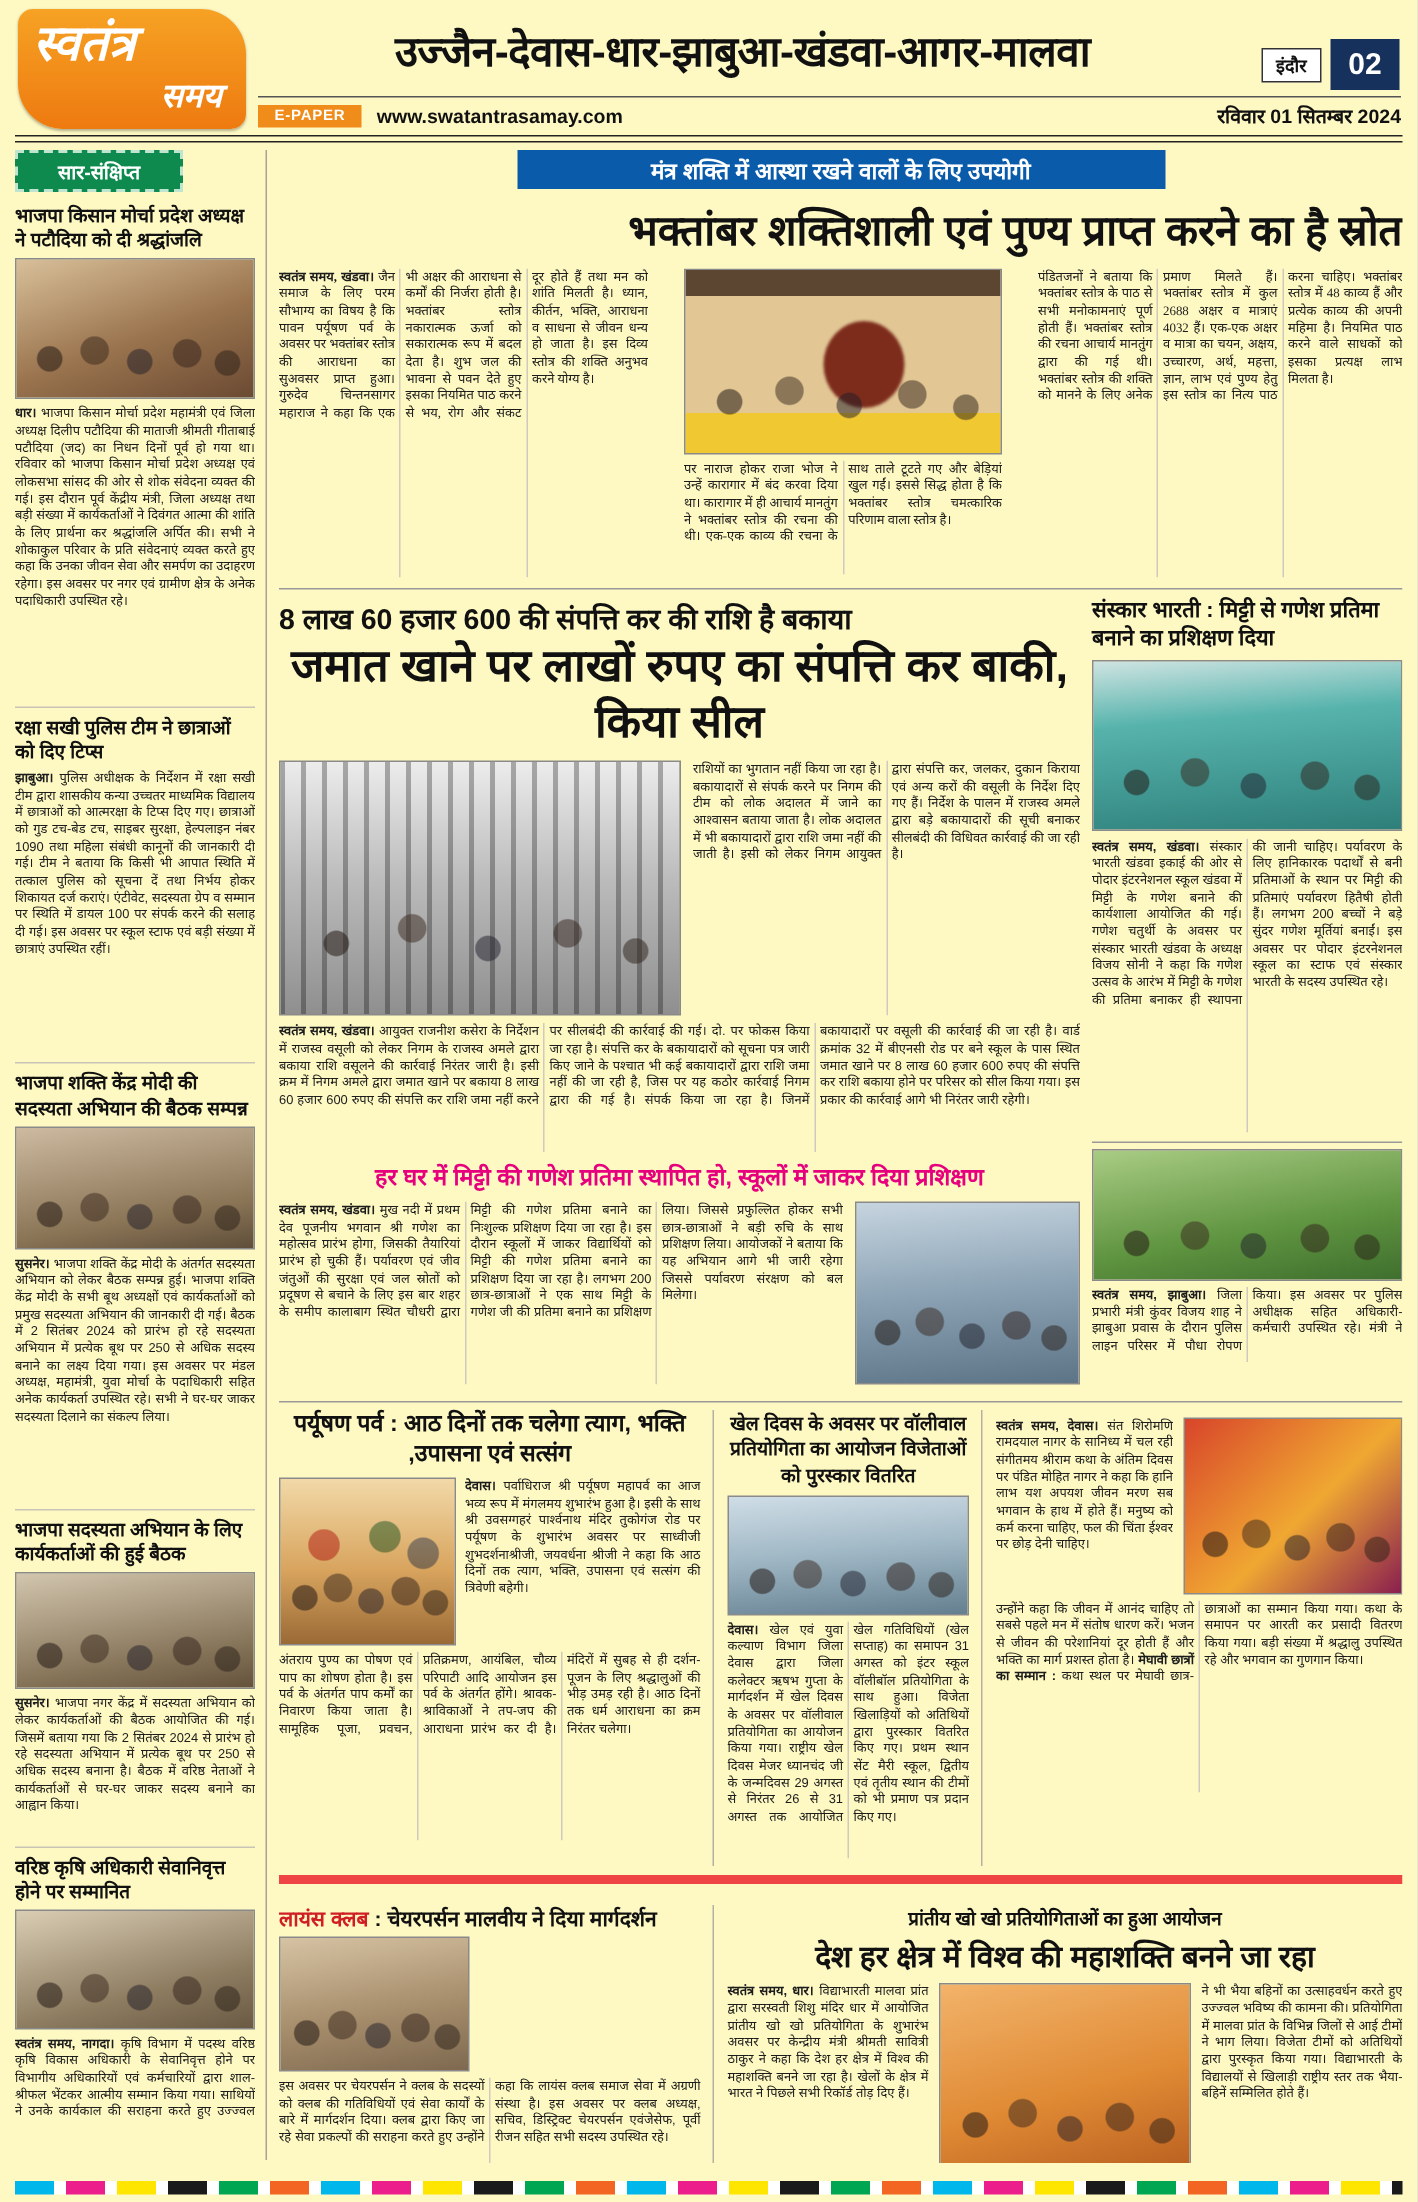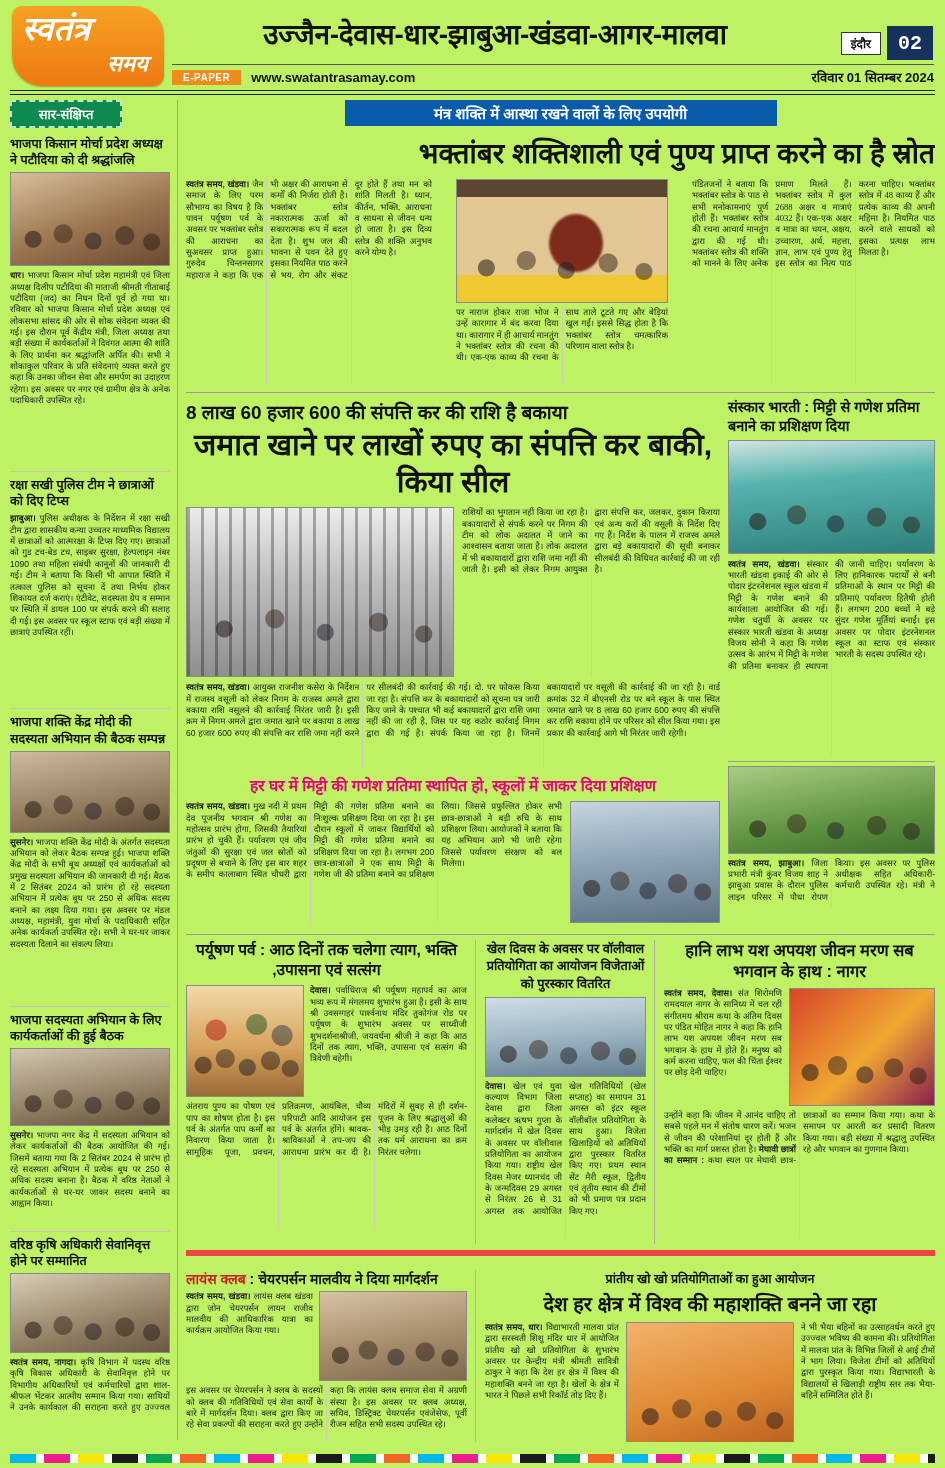--- a/index.html
+++ b/index.html
@@ -1,30 +1,30 @@
 <!DOCTYPE html>
 <html><head>
 <meta charset="utf-8">
 <style>
   * { margin:0; padding:0; box-sizing:border-box; }
   html,body { background:#d9d9d9; }
   body { font-family:"Liberation Sans","DejaVu Sans",sans-serif; }
-  .page { position:relative; width:945px; height:1468px; margin:0 auto; background:#bef264; color:#111; overflow:hidden; }
+  .page { position:relative; width:945px; height:1468px; margin:0 auto; background:#fef9c3; color:#111; overflow:hidden; }
 
   
   .logo { position:absolute; left:12px; top:6px; width:152px; height:80px;
           background:linear-gradient(180deg,#f6a224,#ee7a10); border-radius:10px 30px 10px 30px;
           color:#fff; box-shadow:0 1px 2px rgba(0,0,0,.3); }
   .logo-l1 { font-size:33px; font-weight:800; font-style:italic; padding:6px 0 0 10px; line-height:1.05; }
   .logo-l2 { font-size:22px; font-weight:800; font-style:italic; text-align:right; padding-right:16px; }
   .region { position:absolute; left:172px; top:14px; width:646px; text-align:center;
             font-size:28px; font-weight:800; letter-spacing:-.3px; white-space:nowrap; }
   .edition { position:absolute; right:64px; top:32px; border:1.5px solid #333; font-size:12px; font-weight:800; padding:2px 9px; background:#fff; }
   .pageno { position:absolute; right:12px; top:26px; width:46px; height:34px; background:#16325c; color:#fff;
-            font-size:20px; font-weight:800; display:flex; align-items:center; justify-content:center;font-family:Liberation Mono, monospace; }
+            font-size:20px; font-weight:800; display:flex; align-items:center; justify-content:center; }
   .subbar { position:absolute; left:172px; top:64px; width:762px; border-top:1px solid #555; padding-top:3px;
             display:flex; align-items:center; gap:10px; }
   .epaper { background:#f08c1a; color:#fff; font-size:10px; font-weight:800; padding:2px 11px; letter-spacing:.5px; }
   .site { font-size:13px; font-weight:700; }
   .dateline { margin-left:auto; font-size:13px; font-weight:700; }
   .mast-rule { position:absolute; left:10px; top:90px; width:925px; height:5px;
                border-top:1.5px solid #222; border-bottom:1.5px solid #222; }
 
   
   .bt { font-size:8.6px; line-height:1.32; text-align:justify; color:#1c1c1c; overflow:hidden; }
@@ -280,21 +280,20 @@
       <article class="cell-r">
         <h2 class="vb-h">खेल दिवस के अवसर पर वॉलीवाल प्रतियोगिता का आयोजन विजेताओं को पुरस्कार वितरित</h2>
         <div class="ph ph-volley vb-photo"></div>
         <div class="bt c2 vb-body">
           <span class="byl">देवास।</span>
           <span>खेल एवं युवा कल्याण विभाग जिला देवास द्वारा जिला कलेक्टर ऋषभ गुप्ता के मार्गदर्शन में खेल दिवस के अवसर पर वॉलीवाल प्रतियोगिता का आयोजन किया गया। राष्ट्रीय खेल दिवस मेजर ध्यानचंद जी के जन्मदिवस 29 अगस्त से निरंतर 26 से 31 अगस्त तक आयोजित खेल गतिविधियों (खेल सप्ताह) का समापन 31 अगस्त को इंटर स्कूल वॉलीबॉल प्रतियोगिता के साथ हुआ। विजेता खिलाड़ियों को अतिथियों द्वारा पुरस्कार वितरित किए गए। प्रथम स्थान सेंट मैरी स्कूल, द्वितीय एवं तृतीय स्थान की टीमों को भी प्रमाण पत्र प्रदान किए गए।</span>
         </div>
       </article>
 
       <article>
-        <h2 class="ng-h">हानि लाभ यश अपयश जीवन मरण सब भगवान के हाथ : नागर</h2>
         <div class="ng-grid">
           <div class="bt" style="height:118px">
             <span class="byl">स्वतंत्र समय, देवास।</span>
             <span>संत शिरोमणि रामदयाल नागर के सानिध्य में चल रही संगीतमय श्रीराम कथा के अंतिम दिवस पर पंडित मोहित नागर ने कहा कि हानि लाभ यश अपयश जीवन मरण सब भगवान के हाथ में होते हैं। मनुष्य को कर्म करना चाहिए, फल की चिंता ईश्वर पर छोड़ देनी चाहिए।</span>
           </div>
           <div class="ph ph-nagar ng-photo"></div>
         </div>
         <div class="bt c2 ng-bottom">
           <span>उन्होंने कहा कि जीवन में आनंद चाहिए तो सबसे पहले मन में संतोष धारण करें। भजन से जीवन की परेशानियां दूर होती हैं और भक्ति का मार्ग प्रशस्त होता है।</span>
           <span class="byl">मेघावी छात्रों का सम्मान :</span>
@@ -303,24 +302,20 @@
       </article>
     </section>
 
     <section class="row5">
       <article class="cell-r">
         <h2 class="li-h">
           <span class="red">लायंस क्लब</span>
           <span>: चेयरपर्सन मालवीय ने दिया मार्गदर्शन</span>
         </h2>
         <div class="li-grid">
-          <div class="bt" style="height:90px">
-            <span class="byl">स्वतंत्र समय, खंडवा।</span>
-            <span>लायंस क्लब खंडवा द्वारा ज़ोन चेयरपर्सन लायन राजीव मालवीय की आधिकारिक यात्रा का कार्यक्रम आयोजित किया गया।</span>
-          </div>
           <div class="ph ph-lions li-photo"></div>
         </div>
         <div class="bt c2 li-bottom">इस अवसर पर चेयरपर्सन ने क्लब के सदस्यों को क्लब की गतिविधियों एवं सेवा कार्यों के बारे में मार्गदर्शन दिया। क्लब द्वारा किए जा रहे सेवा प्रकल्पों की सराहना करते हुए उन्होंने कहा कि लायंस क्लब समाज सेवा में अग्रणी संस्था है। इस अवसर पर क्लब अध्यक्ष, सचिव, डिस्ट्रिक्ट चेयरपर्सन एवंजेसेफ, पूर्वी रीजन सहित सभी सदस्य उपस्थित रहे।</div>
       </article>
 
       <article>
         <div class="kho-kick">प्रांतीय खो खो प्रतियोगिताओं का हुआ आयोजन</div>
         <h2 class="kho-h">देश हर क्षेत्र में विश्व की महाशक्ति बनने जा रहा</h2>
         <div class="kho-grid">
           <div class="bt" style="height:132px">

